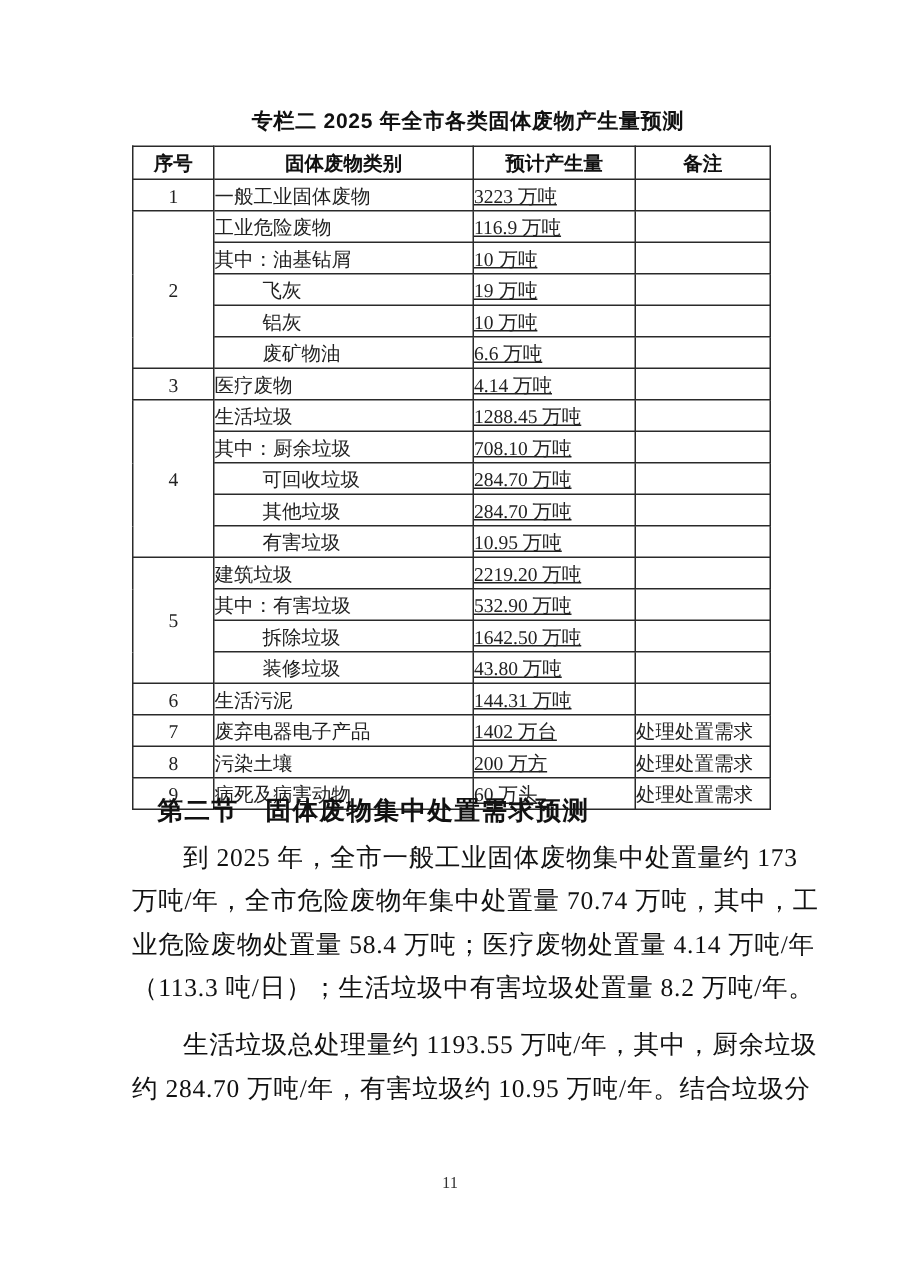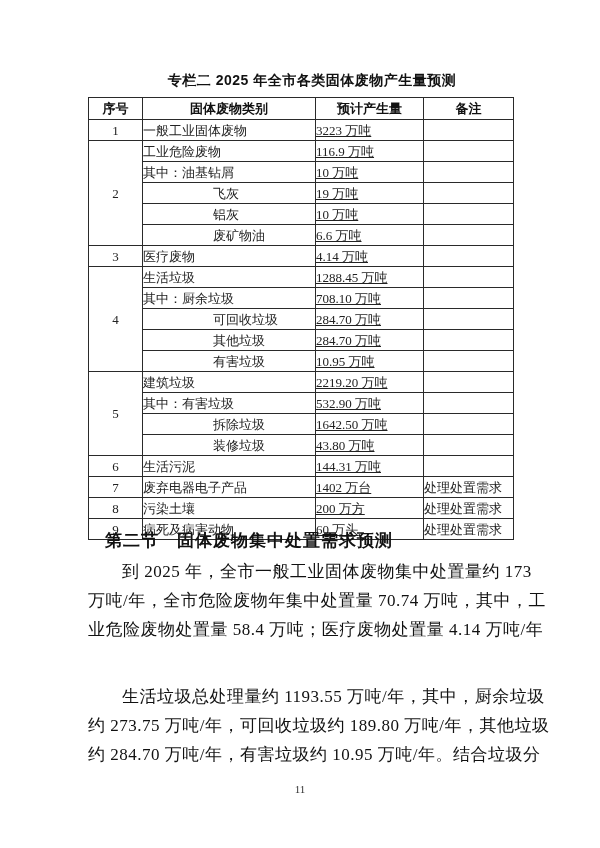--- a/index.html
+++ b/index.html
@@ -45,21 +45,21 @@
     height: 21px;
     font-family: "Liberation Sans", "DejaVu Sans", sans-serif;
     font-weight: bold;
     text-align: center;
     color: #111;
     margin-left: 44px;
   }
   table.forecast td { height: 20px; color: #222; }
   td.c-no { text-align: center; vertical-align: middle; }
   td.c-cat { text-align: left; padding-left: 7px; }
-  td.c-cat.indent { padding-left: 70px; }
+  td.c-cat.indent { padding-left: 32px; }
   td.c-amt { text-align: left; padding-left: 8px; text-decoration: underline; }
   td.c-note { text-align: left; padding-left: 8px; }
   .section-heading {
     position: absolute;
     left: 105px;
     top: 529px;
     font-size: 17px;
     font-weight: bold;
     color: #111;
     letter-spacing: 1px;
@@ -230,23 +230,23 @@
     </tr>
   </tbody>
     </table>
 
   <div class="section-heading">第二节　固体废物集中处置需求预测</div>
 
   <div class="bodytext para1">
     <div class="tline first-line">到 2025 年，全市一般工业固体废物集中处置量约 173</div>
     <div class="tline">万吨/年，全市危险废物年集中处置量 70.74 万吨，其中，工</div>
     <div class="tline">业危险废物处置量 58.4 万吨；医疗废物处置量 4.14 万吨/年</div>
+    <div class="tline">（113.3 吨/日）；生活垃圾中有害垃圾处置量 8.2 万吨/年。</div>
   </div>
 
   <div class="bodytext para2">
     <div class="tline first-line">生活垃圾总处理量约 1193.55 万吨/年，其中，厨余垃圾</div>
-    <div class="tline">约 273.75 万吨/年，可回收垃圾约 189.80 万吨/年，其他垃圾</div>
     <div class="tline">约 284.70 万吨/年，有害垃圾约 10.95 万吨/年。结合垃圾分</div>
   </div>
 
   <div class="page-number">11</div>
 
 </div>
 
 </body></html>

